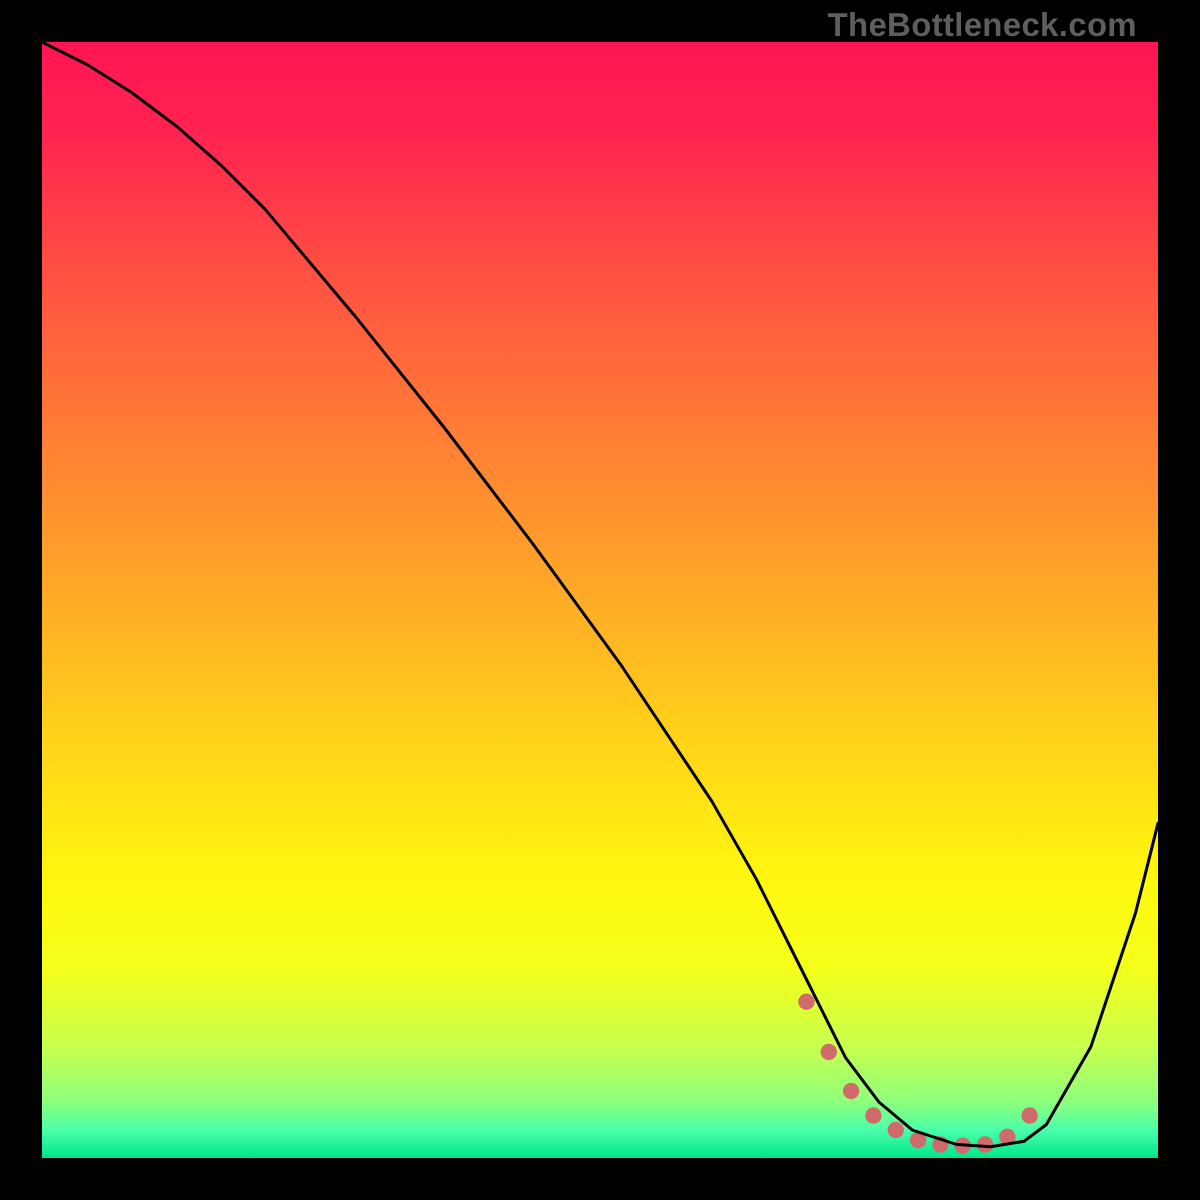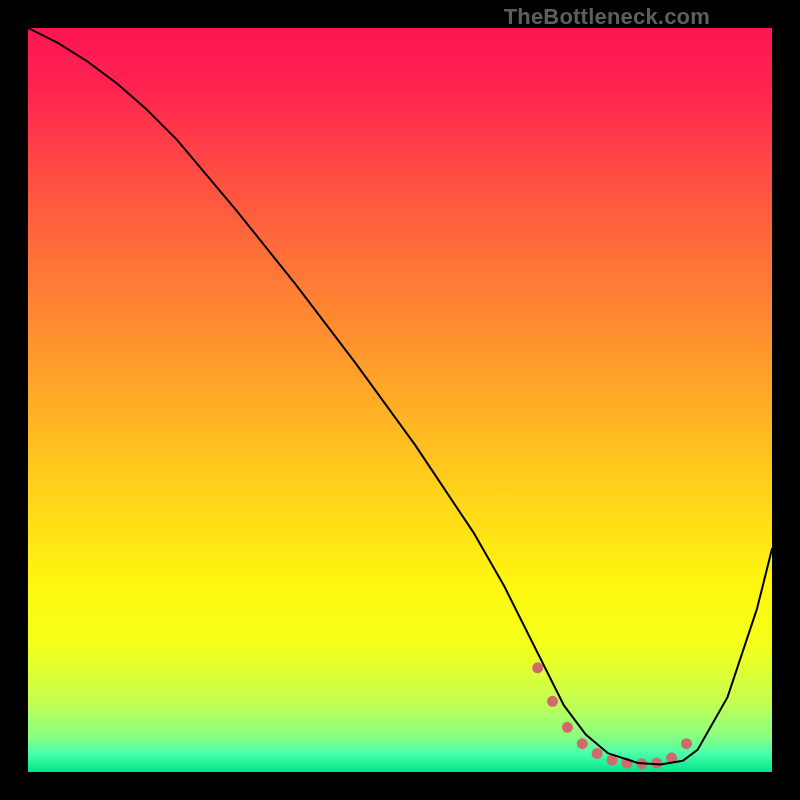--- a/index.html
+++ b/index.html
@@ -9,20 +9,21 @@
     height: 800px;
     background: #000000;
     overflow: hidden;
     font-family: Arial, Helvetica, sans-serif;
   }
   .stage {
     position: relative;
     width: 724px;
     height: 800px;
     background: #000000;
+    padding-left: 48px;
   }
   .watermark {
     position: absolute;
     top: 4px;
     right: 14px;
     font-size: 22px;
     font-weight: 600;
     color: #5e5e5e;
     letter-spacing: 0.2px;
     z-index: 10;

